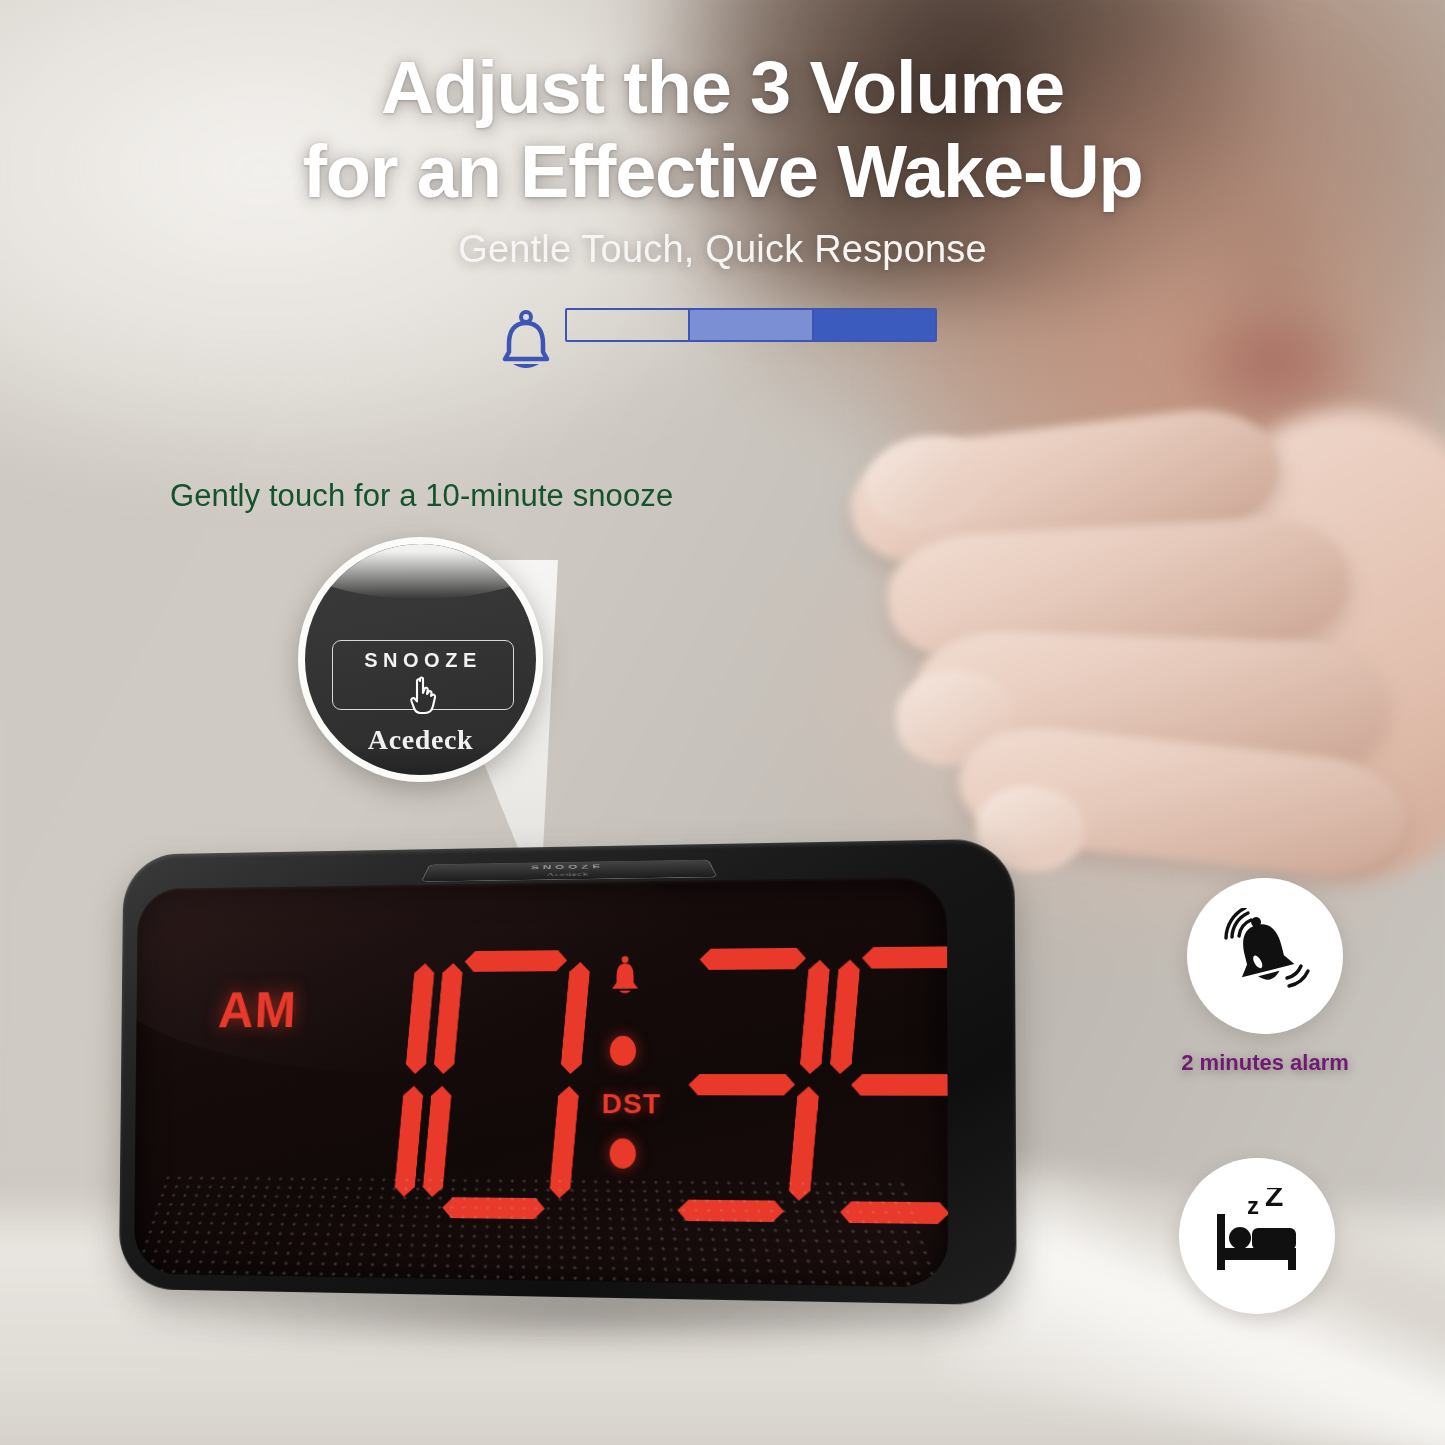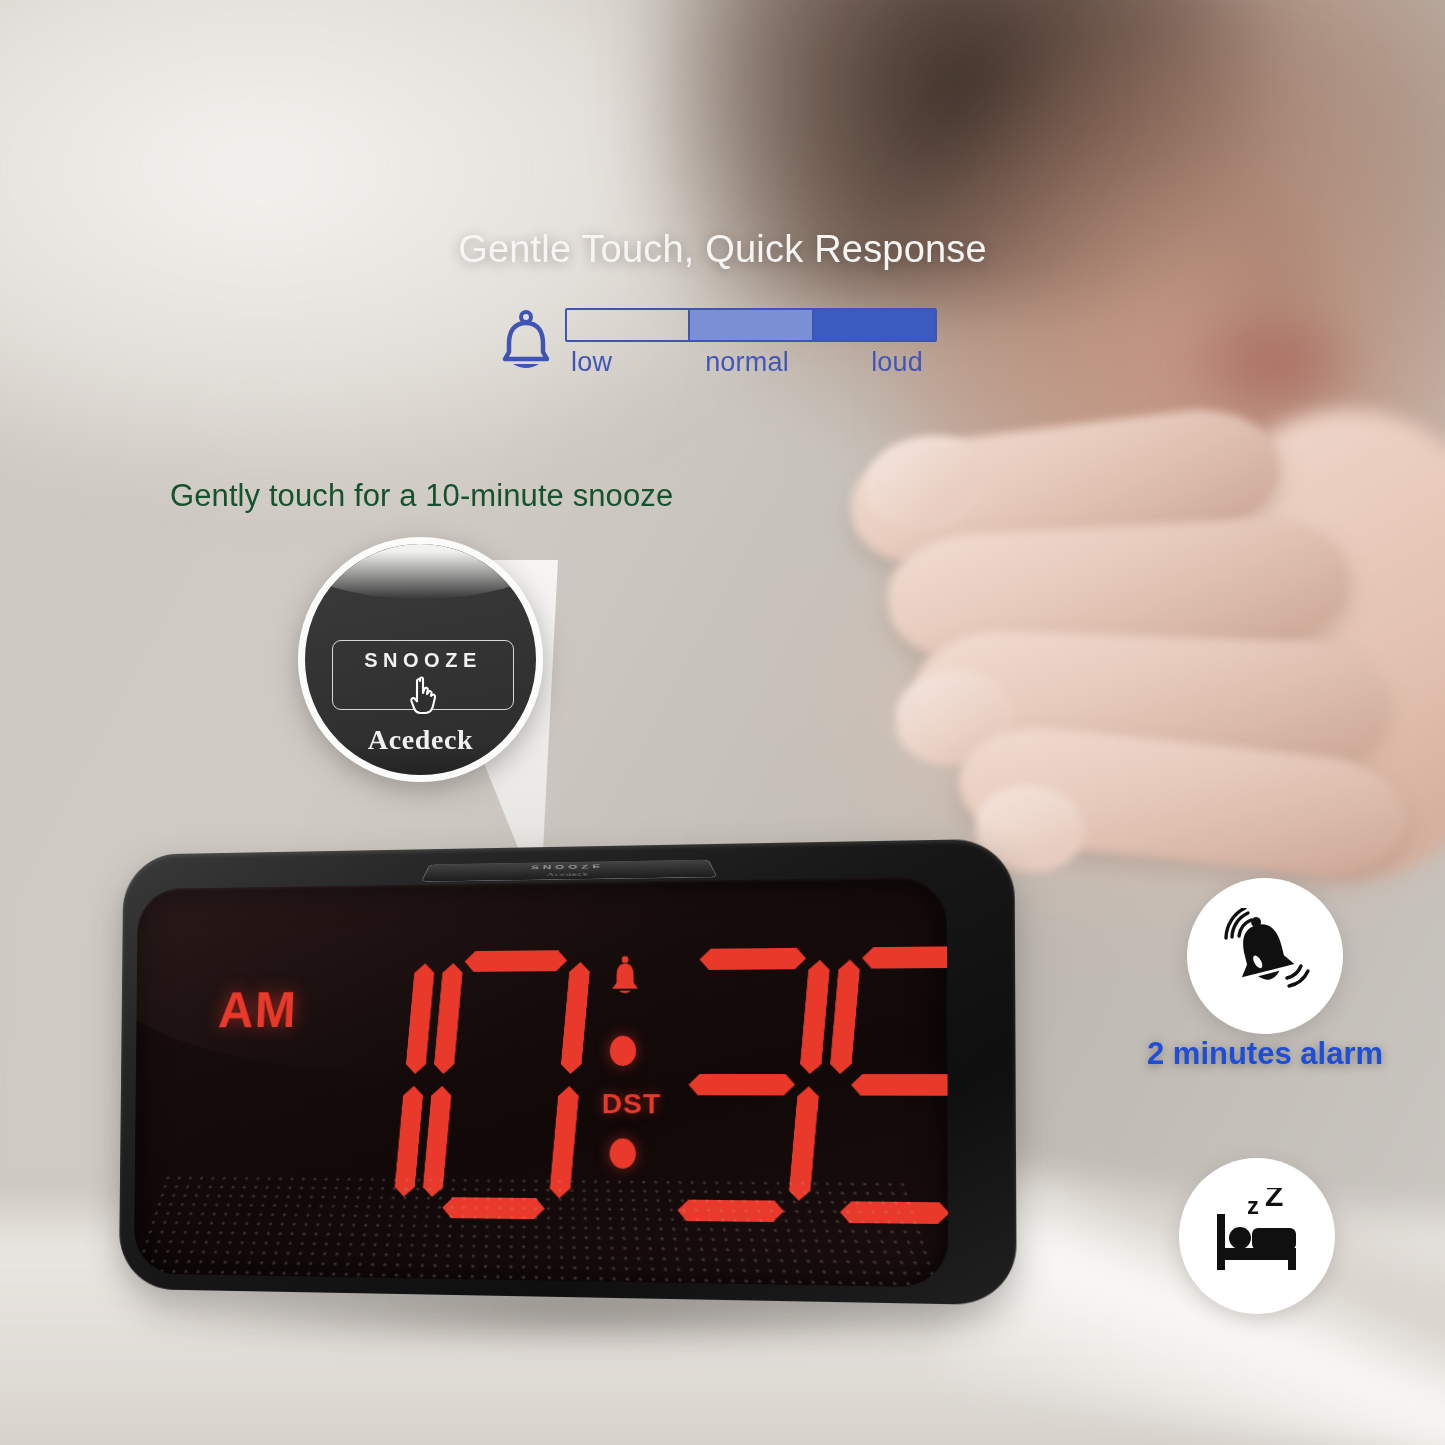--- a/index.html
+++ b/index.html
@@ -248,21 +248,21 @@
   }
 
   
   .badge{ position:absolute; text-align:center; width:290px; }
   .badge-circle{
     width:156px; height:156px; border-radius:50%; background:#fff;
     margin:0 auto; display:flex; align-items:center; justify-content:center;
     box-shadow:0 6px 20px rgba(90,82,74,.22);
   }
   .badge-label{
-    margin-top:2px; color:#1d4ed8; font-size:31px; font-weight:bold;
+    margin-top:16px; color:#701a75; font-size:22px; font-weight:bold;
     text-shadow:0 2px 10px rgba(70,60,52,.5);
   }
   #badge-alarm{ left:1120px; top:878px; }
   #badge-snooze{ left:1112px; top:1158px; }
 </style>
 </head>
 <body>
 
 <div id="bg">
   <div class="bg-base"></div>
@@ -278,39 +278,36 @@
     <div class="finger f3"></div>
     <div class="nail n2"></div>
     <div class="finger f4"></div>
     <div class="nail n3"></div>
   </div>
   <div class="bg-sheet"></div>
   <div class="bg-sheet-line"></div>
 </div>
 
 <div class="headline">
+  <div>Adjust the 3 Volume</div>
+  <div>for an Effective Wake-Up</div>
 </div>
 <div class="subhead">Gentle Touch, Quick Response</div>
 
 <div class="volume-widget">
   <svg class="bell-svg" viewBox="0 0 58 64">
     <circle cx="29" cy="7" r="5" fill="none" stroke="#3f55b4" stroke-width="4"></circle>
     <path d="M29 13 C16 13 12 23 12 34 L12 42 L8 49 L50 49 L46 42 L46 34 C46 23 42 13 29 13 Z" fill="none" stroke="#3f55b4" stroke-width="4.5" stroke-linejoin="round"></path>
     <path d="M16 54 Q29 62 42 54 Z" fill="#3f55b4"></path>
   </svg>
   <div class="vol-right">
     <div class="vol-bar">
       <div class="vol-seg" style="background:transparent;"></div>
       <div class="vol-seg" style="background:#7b8fd4;"></div>
       <div class="vol-seg" style="background:#3b5bbf;"></div>
-    </div>
-    <div class="vol-labels">
-      <span>low</span>
-      <span>normal</span>
-      <span>loud</span>
     </div>
   </div>
 </div>
 
 <div class="callout-caption">Gently touch for a 10-minute snooze</div>
 <div class="pointer-cone"></div>
 
 <div class="magnifier">
   <div class="mag-sheen"></div>
   <div class="mag-bottom"></div>

